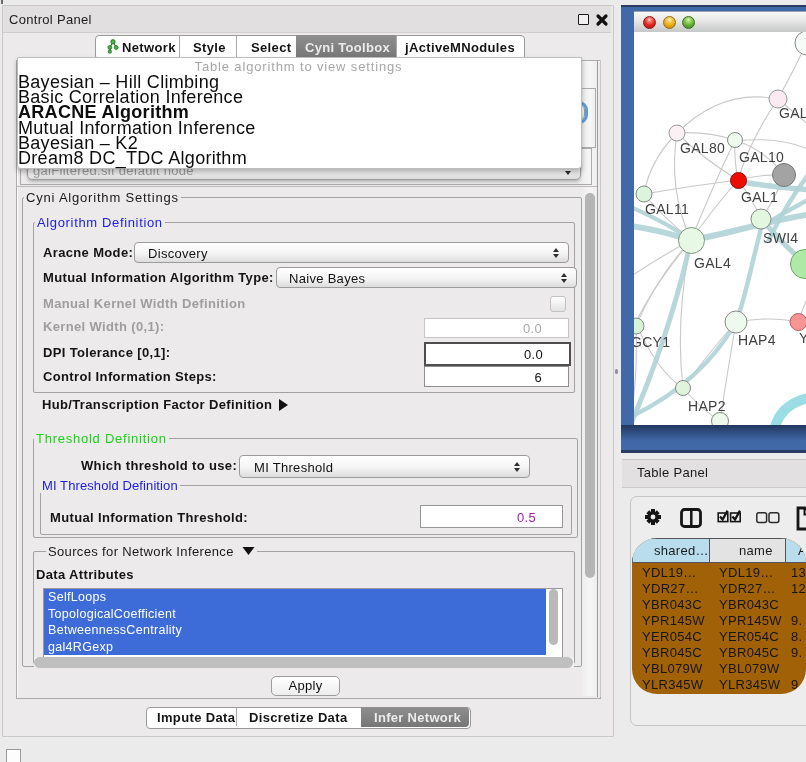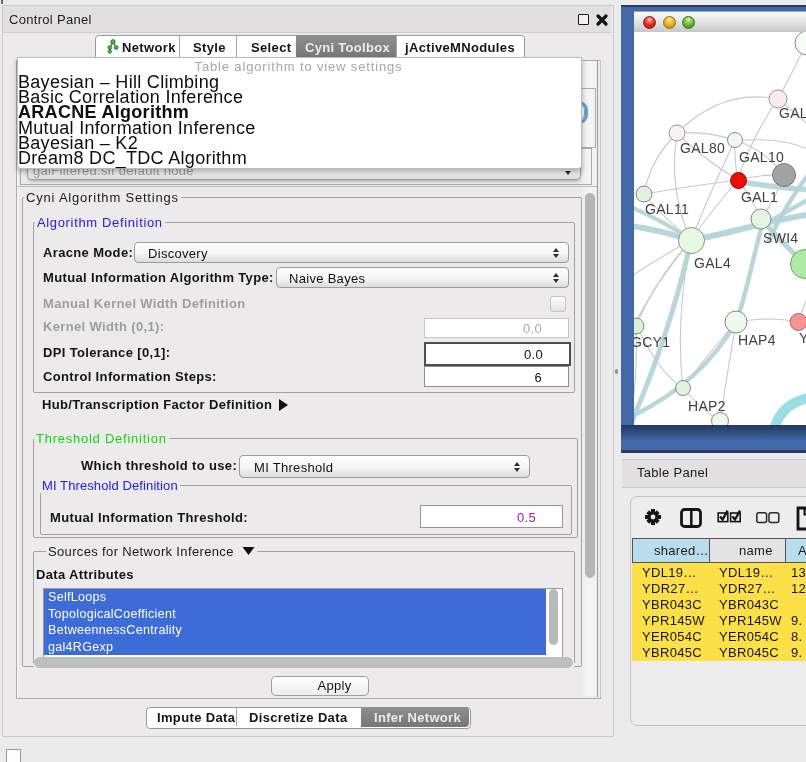--- a/index.html
+++ b/index.html
@@ -75,21 +75,21 @@
 <div class="grp" style="left:33px;top:222px;width:540px;height:169px;"></div>
 <div class="legend" style="left:35px;top:215px;color:#2121dd;">Algorithm Definition</div>
 
 <div class="abs lbl" style="left:43px;top:245px;">Aracne Mode:</div>
 <div class="combo" style="left:134px;top:242px;width:433px;height:19px;">
   <div class="ctext" style="left:13px;">Discovery</div>
     <div class="arr"></div>
 </div>
 
 <div class="abs lbl" style="left:43px;top:270px;">Mutual Information Algorithm Type:</div>
-<div class="combo" style="left:276px;top:267px;width:291px;height:19px;">
+<div class="combo" style="left:276px;top:267px;width:291px;height:19px;padding-left:8px;">
   <div class="ctext" style="left:12px;">Naive Bayes</div>
     <div class="arr"></div>
 </div>
 
 <div class="abs glbl" style="left:43px;top:296px;">Manual Kernel Width Definition</div>
 <div class="abs" style="left:550px;top:296px;width:14px;height:14px;border:1px solid #c3c3c3;border-radius:3px;background:linear-gradient(#fefefe,#e2e2e2);"></div>
 
 <div class="abs glbl" style="left:43px;top:319px;">Kernel Width (0,1):</div>
 <div class="field" style="left:424px;top:318px;width:143px;height:18px;border:1px solid #c6c6c6;color:#a9a9a9;">
   <div class="fieldtext">0.0</div>
@@ -133,21 +133,21 @@
 <div class="abs lbl" style="left:36px;top:567px;">Data Attributes</div>
 
 <div class="abs" style="left:43px;top:588px;width:518px;height:68px;border:1px solid #9a9a9a;background:#ffffff;"></div>
 <div class="abs" style="left:44px;top:589px;width:502px;height:66px;background:#3d6bd7;"></div>
 <div class="abs" style="left:48px;top:589px;font-size:12.5px;color:#fff;line-height:16.6px;">SelfLoops<br>TopologicalCoefficient<br>BetweennessCentrality<br>gal4RGexp</div>
 <div class="abs" style="left:549px;top:589px;width:9px;height:56px;background:#b9b9b9;border-radius:5px;"></div>
 
 <div class="abs" style="left:34px;top:657px;width:540px;height:11px;background:#f3f3f3;"></div>
 <div class="abs" style="left:34px;top:657px;width:539px;height:11px;background:#bfbfbf;border-radius:6px;"></div>
 
-<div class="abs" style="left:271px;top:676px;width:67px;height:18px;border:1px solid #9d9d9d;border-radius:5px;background:linear-gradient(#ffffff,#ededed);text-align:center;font-size:13px;color:#111;line-height:18px;padding-left:29px;">Apply</div>
+<div class="abs" style="left:271px;top:676px;width:67px;height:18px;border:1px solid #9d9d9d;border-radius:5px;background:linear-gradient(#ffffff,#ededed);text-align:center;font-size:13px;color:#111;line-height:18px;">Apply</div>
 
 <div class="abs" style="left:146px;top:707px;width:323px;height:20px;background:#fff;border:1px solid #9a9a9a;border-radius:4px;"></div>
 <div class="abs" style="left:236px;top:708px;width:1px;height:18px;background:#a8a8a8;"></div>
 <div class="abs" style="left:361px;top:707px;width:108px;height:20px;background:linear-gradient(#8f8f8f,#767676);border-radius:0 4px 4px 0;"></div>
 <div class="abs lbl" style="left:157px;top:710px;">Impute Data</div>
 <div class="abs lbl" style="left:249px;top:710px;">Discretize Data</div>
 <div class="abs" style="left:374px;top:710px;font-size:13px;font-weight:bold;color:#ececec;">Infer Network</div>
 
 <div class="abs" style="left:584.5px;top:193px;width:10px;height:385px;background:#b5b5b5;border-radius:6px;"></div>
 <div class="abs" style="left:597px;top:60px;width:1px;height:637px;background:#9e9e9e;"></div>
@@ -283,21 +283,21 @@
 </svg>
 <svg class="abs" style="left:756px;top:512px;" width="25" height="12" viewBox="0 0 25 12">
   <rect x="0.8" y="0.8" width="9.8" height="9.8" rx="2" fill="none" stroke="#2a2a2a" stroke-width="1.5"></rect>
   <rect x="13" y="0.8" width="9.8" height="9.8" rx="2" fill="none" stroke="#2a2a2a" stroke-width="1.5"></rect>
 </svg>
 <svg class="abs" style="left:796px;top:506px;" width="12" height="25" viewBox="0 0 12 25">
   <path d="M2 2 L9 2 L15 8 L15 23 L2 23 Z" fill="none" stroke="#151515" stroke-width="2.8"></path>
   <path d="M8.5 2 L8.5 8.5 L15 8.5" fill="none" stroke="#151515" stroke-width="2"></path>
 </svg>
 
-<div class="abs" style="left:632px;top:538px;width:174px;height:123px;background:#fde047;overflow:hidden;">
+<div class="abs" style="left:632px;top:538px;width:174px;height:156px;background:#a16207;overflow:hidden;border-radius:25px;">
 
   <div class="abs" style="left:0;top:0;width:78px;height:25px;background:#b9dded;border:1px solid #555;box-sizing:border-box;"></div>
   <div class="abs" style="left:77px;top:0;width:77px;height:25px;background:#e4e3e3;border:1px solid #555;box-sizing:border-box;"></div>
   <div class="abs" style="left:153px;top:0;width:60px;height:25px;background:#b9dded;border:1px solid #555;box-sizing:border-box;"></div>
   <div class="abs" style="left:22px;top:5px;font-size:13px;color:#1c1c1c;">shared…</div>
   <div class="abs" style="left:107px;top:5px;font-size:13px;color:#1c1c1c;">name</div>
   <div class="abs" style="left:166px;top:5px;font-size:13px;color:#1c1c1c;">A</div>
 
   <div class="abs" style="left:10px;top:27px;font-size:13px;color:#151515;line-height:15.93px;">YDL19…<br>YDR27…<br>YBR043C<br>YPR145W<br>YER054C<br>YBR045C<br>YBL079W<br>YLR345W<br>YIL053C</div>
   <div class="abs" style="left:87px;top:27px;font-size:13px;color:#151515;line-height:15.93px;">YDL19…<br>YDR27…<br>YBR043C<br>YPR145W<br>YER054C<br>YBR045C<br>YBL079W<br>YLR345W<br>YIL053C</div>

